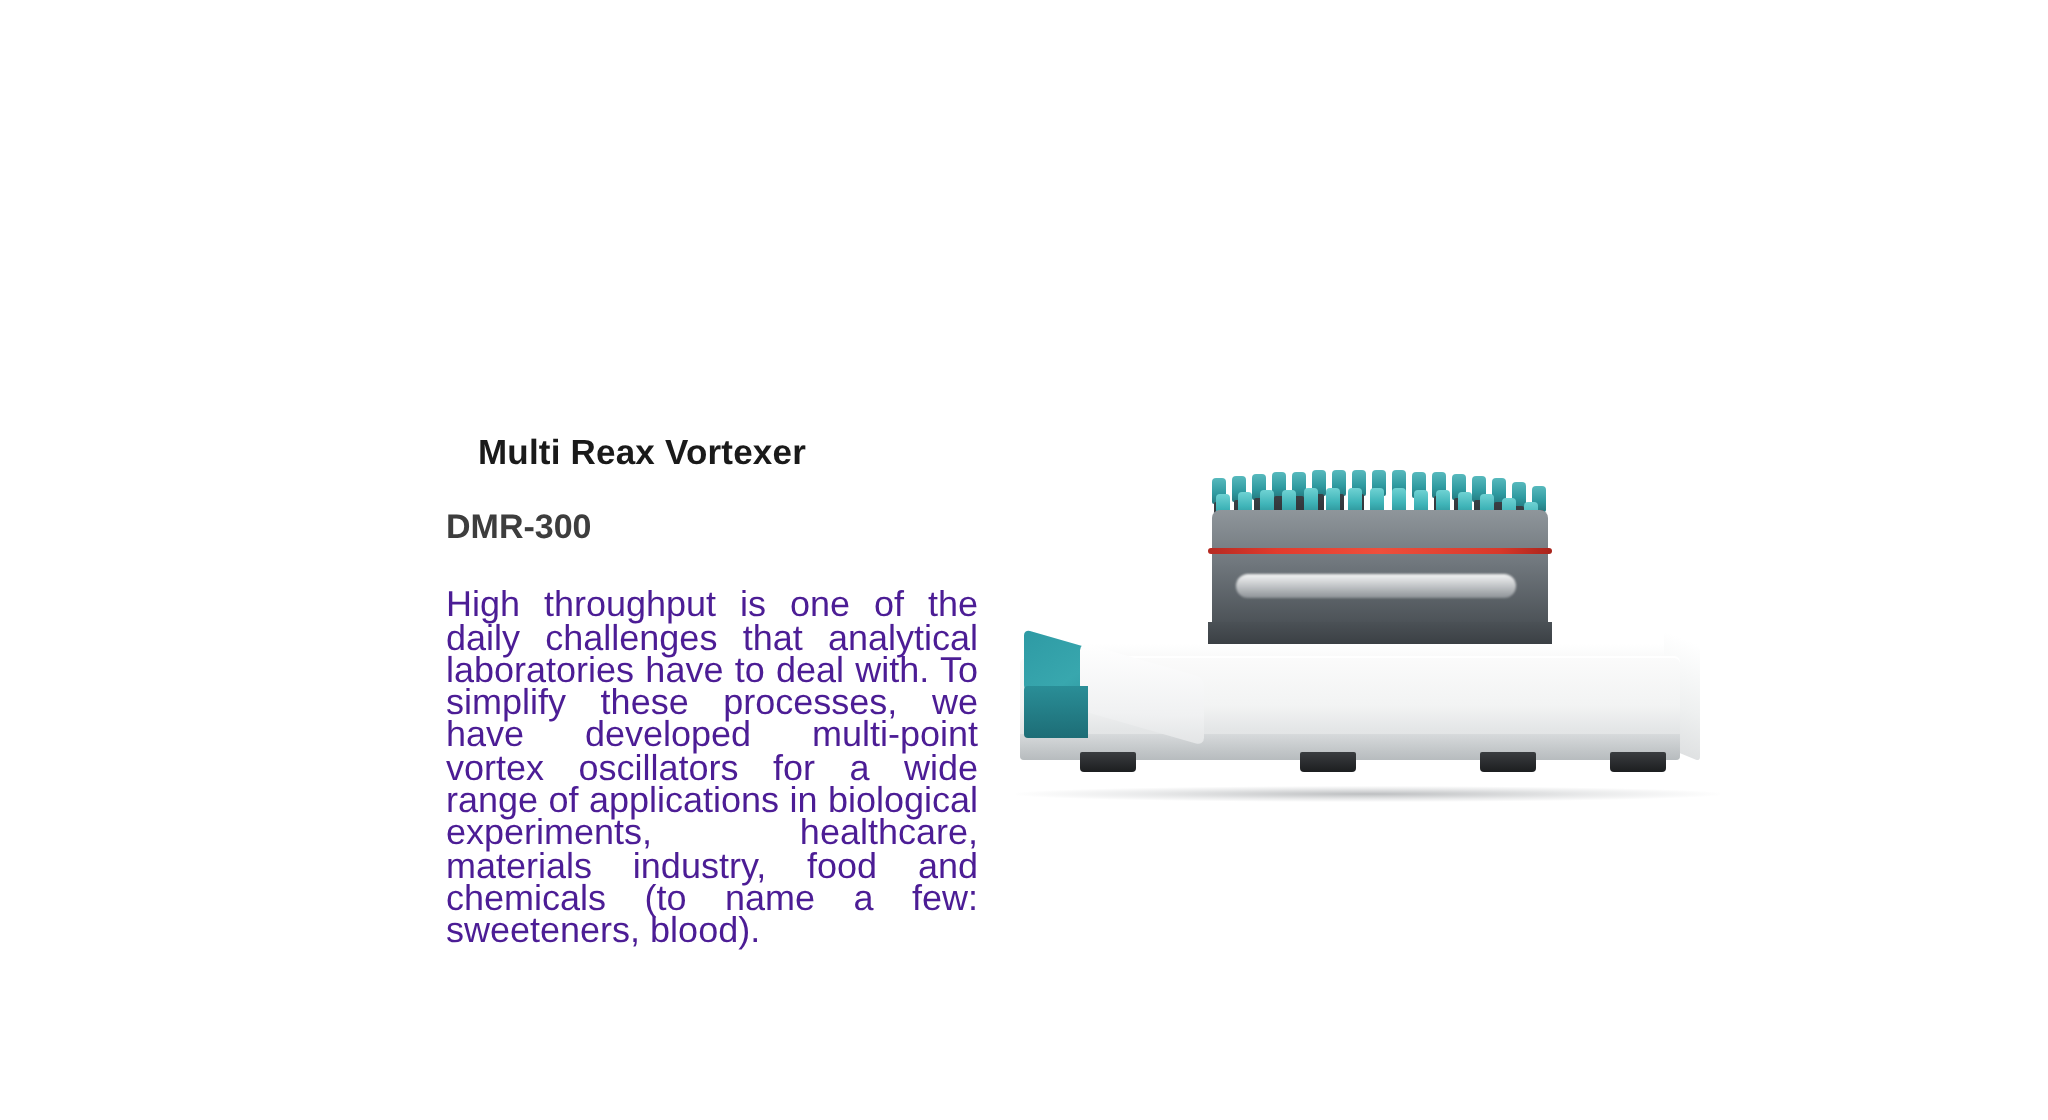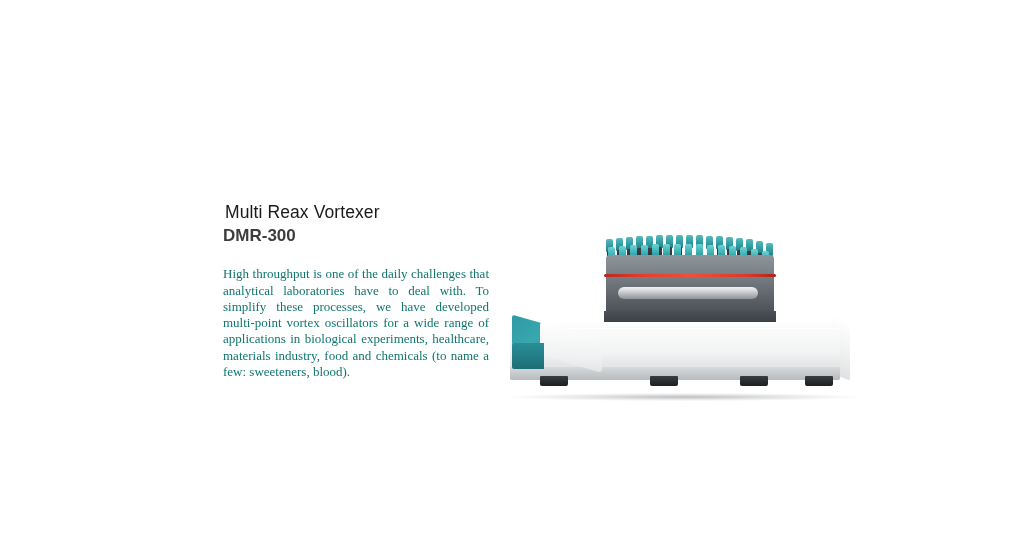--- a/index.html
+++ b/index.html
@@ -17,43 +17,42 @@
 
   .product-block {
     position: absolute;
     left: 223px;
     top: 200px;
     width: 266px;
   }
 
   .product-title {
     font-size: 17.5px;
-    font-weight: normal;
+    font-weight: bold;
     color: #1a1a1a;
     letter-spacing: 0.1px;
     line-height: 1.2;
-    margin: 2px;
+    margin: 16px;
   }
 
   .product-model {
     font-size: 17px;
     font-weight: bold;
     color: #3d3d3d;
     line-height: 1.25;
     margin: 2px 0 0 0;
   }
 
   .product-desc {
     margin: 20px 0 0 0;
-    font-size: 13px;
+    font-size: 18px;
     line-height: 16.3px;
-    color: #0f766e;
+    color: #4c1d95;
     text-align: justify;
     text-justify: inter-word;
-    font-family: Liberation Serif, serif;
   }
 
   
   .photo {
     position: absolute;
     left: 500px;
     top: 215px;
     width: 400px;
     height: 200px;
   }

